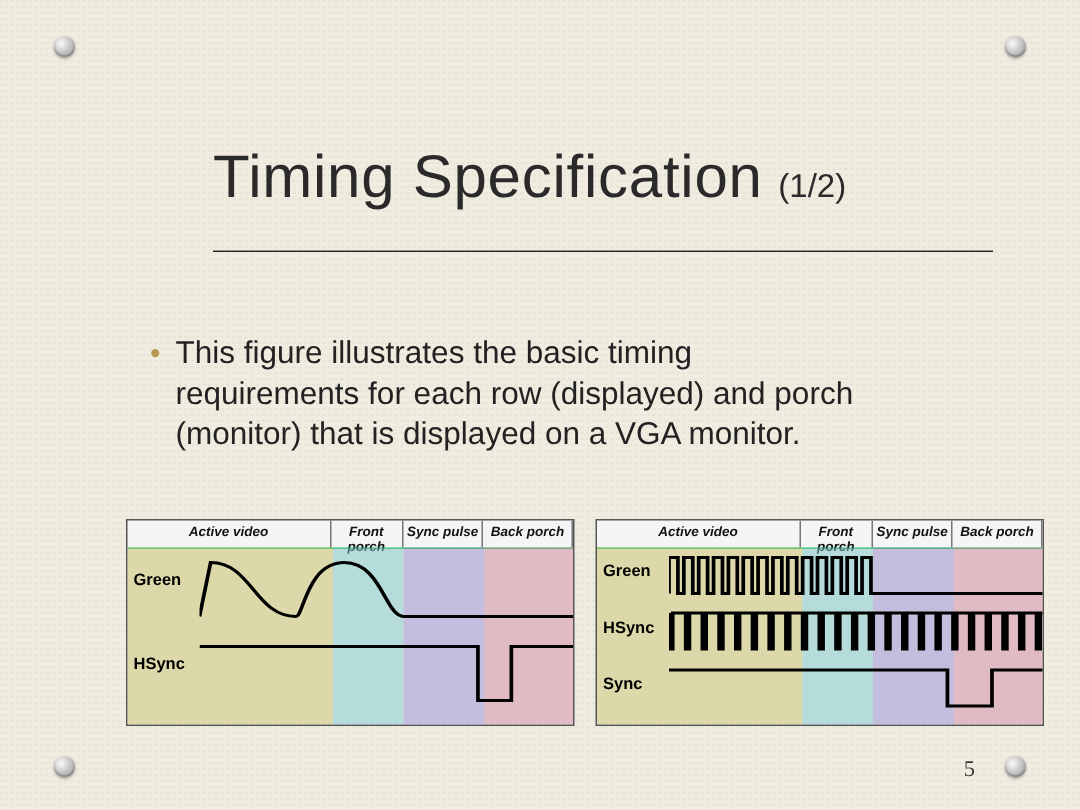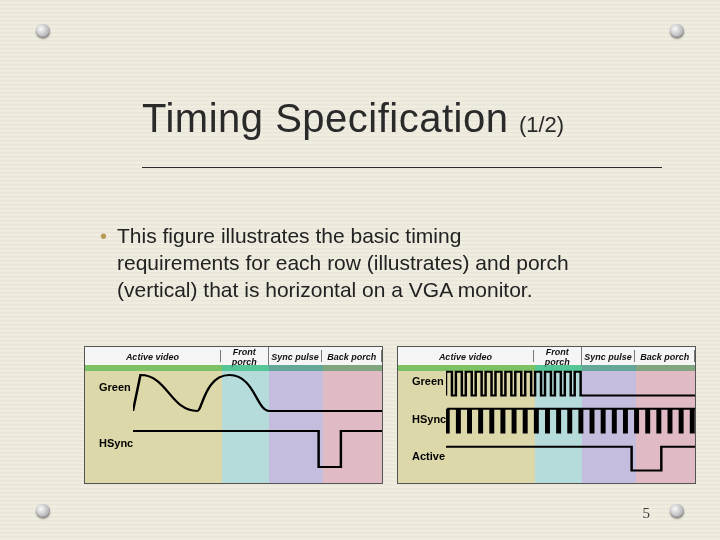--- a/index.html
+++ b/index.html
@@ -99,23 +99,22 @@
     position: absolute;
     bottom: 18px;
     right: 70px;
     font-family: Georgia, "Times New Roman", serif;
     font-size: 15px;
     color: #3a3a3a;
   }
 
   .labels-row {
     display: flex;
-    border-bottom: 6px solid #22c55e;
+    border-bottom: 1px solid #22c55e;
     height: 18px;
-    align-items: center;
   }
   .seg-label {
     font-size: 9px;
     font-style: italic;
     font-weight: 700;
     color: #111;
     text-align: center;
     border-right: 1px solid #777;
     padding-top: 2px;
   }
@@ -123,42 +122,42 @@
     position: absolute;
     top: 18px;
     bottom: 0;
     opacity: 0.55;
   }
   .sig-label {
     position: absolute;
     font-weight: 700;
     font-size: 11px;
     color: #000;
-    left: 14px;
+    left: 4px;
   }
 </style>
 </head>
 <body>
 
 <div class="screw tl"></div>
 <div class="screw tr"></div>
 <div class="screw bl"></div>
 <div class="screw br"></div>
 
 <div class="title-block">
   <span class="title">Timing Specification</span>
   <span class="title-sub">(1/2)</span>
   <div class="rule"></div>
 </div>
 
 <div class="body-block">
   <div class="bullet-row">
     <span class="bullet-dot">•</span>
     <span class="bullet-text">
-      <span>This figure illustrates the basic timing requirements for each </span><span class="ul">row</span><span> (illustrates)  and </span><span class="ul">porch</span><span> (vertical) that is horizontal on a VGA monitor.</span>
+      <span>This figure illustrates the basic timing requirements for each </span><span class="ul">row</span><span> (displayed)  and </span><span class="ul">porch</span><span> (monitor) that is displayed on a VGA monitor.</span>
     </span>
   </div>
 </div>
 
 <div class="figs">
   <div class="fig" id="fig-left">
       <div class="seg-area" style="left: 0%; width: 46%; background: rgb(199, 192, 106);"></div>
       <div class="seg-area" style="left: 46%; width: 16%; background: rgb(127, 199, 194);"></div>
       <div class="seg-area" style="left: 62%; width: 18%; background: rgb(154, 142, 200);"></div>
       <div class="seg-area" style="left: 80%; width: 20%; background: rgb(208, 138, 154);"></div>
@@ -189,20 +188,20 @@
         <div class="seg-label" style="width: 20%;">Back porch</div>
       </div>
       <div class="sig-label" style="top: 28.4533px;">Green</div>
       <svg width="100%" height="37.333333333333336" viewBox="0 0 240 37.333333333333336" preserveAspectRatio="none" style="position: absolute; left: 48px; right: 4px; top: 18px;">
         <path stroke="#000" fill="none" stroke-width="2" d="M0 30.613333333333333 L0 30.613333333333333 L0 6.72 L4.8 6.72 L4.8 30.613333333333333 L8 30.613333333333333 L8 6.72 L12.8 6.72 L12.8 30.613333333333333 L16 30.613333333333333 L16 6.72 L20.8 6.72 L20.8 30.613333333333333 L24 30.613333333333333 L24 6.72 L28.8 6.72 L28.8 30.613333333333333 L32 30.613333333333333 L32 6.72 L36.8 6.72 L36.8 30.613333333333333 L40 30.613333333333333 L40 6.72 L44.8 6.72 L44.8 30.613333333333333 L48 30.613333333333333 L48 6.72 L52.8 6.72 L52.8 30.613333333333333 L56 30.613333333333333 L56 6.72 L60.8 6.72 L60.8 30.613333333333333 L64 30.613333333333333 L64 6.72 L68.8 6.72 L68.8 30.613333333333333 L72 30.613333333333333 L72 6.72 L76.8 6.72 L76.8 30.613333333333333 L80 30.613333333333333 L80 6.72 L84.8 6.72 L84.8 30.613333333333333 L88 30.613333333333333 L88 6.72 L92.8 6.72 L92.8 30.613333333333333 L96 30.613333333333333 L96 6.72 L100.8 6.72 L100.8 30.613333333333333 L104 30.613333333333333 L104 6.72 L108.8 6.72 L108.8 30.613333333333333 L240 30.613333333333333"></path>
       </svg>
       <div class="sig-label" style="top: 65.7867px;">HSync</div>
       <svg width="100%" height="37.333333333333336" viewBox="0 0 240 37.333333333333336" preserveAspectRatio="none" style="position: absolute; left: 48px; right: 4px; top: 55.3333px;">
         <path stroke="#000" fill="none" stroke-width="2" d="M0 6.72 L0 6.72 L0 30.613333333333333 L2 30.613333333333333 L2 6.72 L9 6.72 L9 30.613333333333333 L11 30.613333333333333 L11 6.72 L18 6.72 L18 30.613333333333333 L20 30.613333333333333 L20 6.72 L27 6.72 L27 30.613333333333333 L29 30.613333333333333 L29 6.72 L36 6.72 L36 30.613333333333333 L38 30.613333333333333 L38 6.72 L45 6.72 L45 30.613333333333333 L47 30.613333333333333 L47 6.72 L54 6.72 L54 30.613333333333333 L56 30.613333333333333 L56 6.72 L63 6.72 L63 30.613333333333333 L65 30.613333333333333 L65 6.72 L72 6.72 L72 30.613333333333333 L74 30.613333333333333 L74 6.72 L81 6.72 L81 30.613333333333333 L83 30.613333333333333 L83 6.72 L90 6.72 L90 30.613333333333333 L92 30.613333333333333 L92 6.72 L99 6.72 L99 30.613333333333333 L101 30.613333333333333 L101 6.72 L108 6.72 L108 30.613333333333333 L110 30.613333333333333 L110 6.72 L117 6.72 L117 30.613333333333333 L119 30.613333333333333 L119 6.72 L126 6.72 L126 30.613333333333333 L128 30.613333333333333 L128 6.72 L135 6.72 L135 30.613333333333333 L137 30.613333333333333 L137 6.72 L144 6.72 L144 30.613333333333333 L146 30.613333333333333 L146 6.72 L153 6.72 L153 30.613333333333333 L155 30.613333333333333 L155 6.72 L162 6.72 L162 30.613333333333333 L164 30.613333333333333 L164 6.72 L171 6.72 L171 30.613333333333333 L173 30.613333333333333 L173 6.72 L180 6.72 L180 30.613333333333333 L182 30.613333333333333 L182 6.72 L189 6.72 L189 30.613333333333333 L191 30.613333333333333 L191 6.72 L198 6.72 L198 30.613333333333333 L200 30.613333333333333 L200 6.72 L207 6.72 L207 30.613333333333333 L209 30.613333333333333 L209 6.72 L216 6.72 L216 30.613333333333333 L218 30.613333333333333 L218 6.72 L225 6.72 L225 30.613333333333333 L227 30.613333333333333 L227 6.72 L234 6.72 L234 30.613333333333333 L236 30.613333333333333 L236 6.72"></path>
       </svg>
-      <div class="sig-label" style="top: 103.12px;">Active</div>
+      <div class="sig-label" style="top: 103.12px;">Sync</div>
       <svg width="100%" height="37.333333333333336" viewBox="0 0 240 37.333333333333336" preserveAspectRatio="none" style="position: absolute; left: 48px; right: 4px; top: 92.6667px;">
         <path stroke="#000" fill="none" stroke-width="2" d="M0 6.72 L150 6.72 L150 30.613333333333333 L174 30.613333333333333 L174 6.72 L240 6.72"></path>
       </svg>
     </div>
 </div>
 
 <div class="page-num">5</div>
 
 </body></html>

